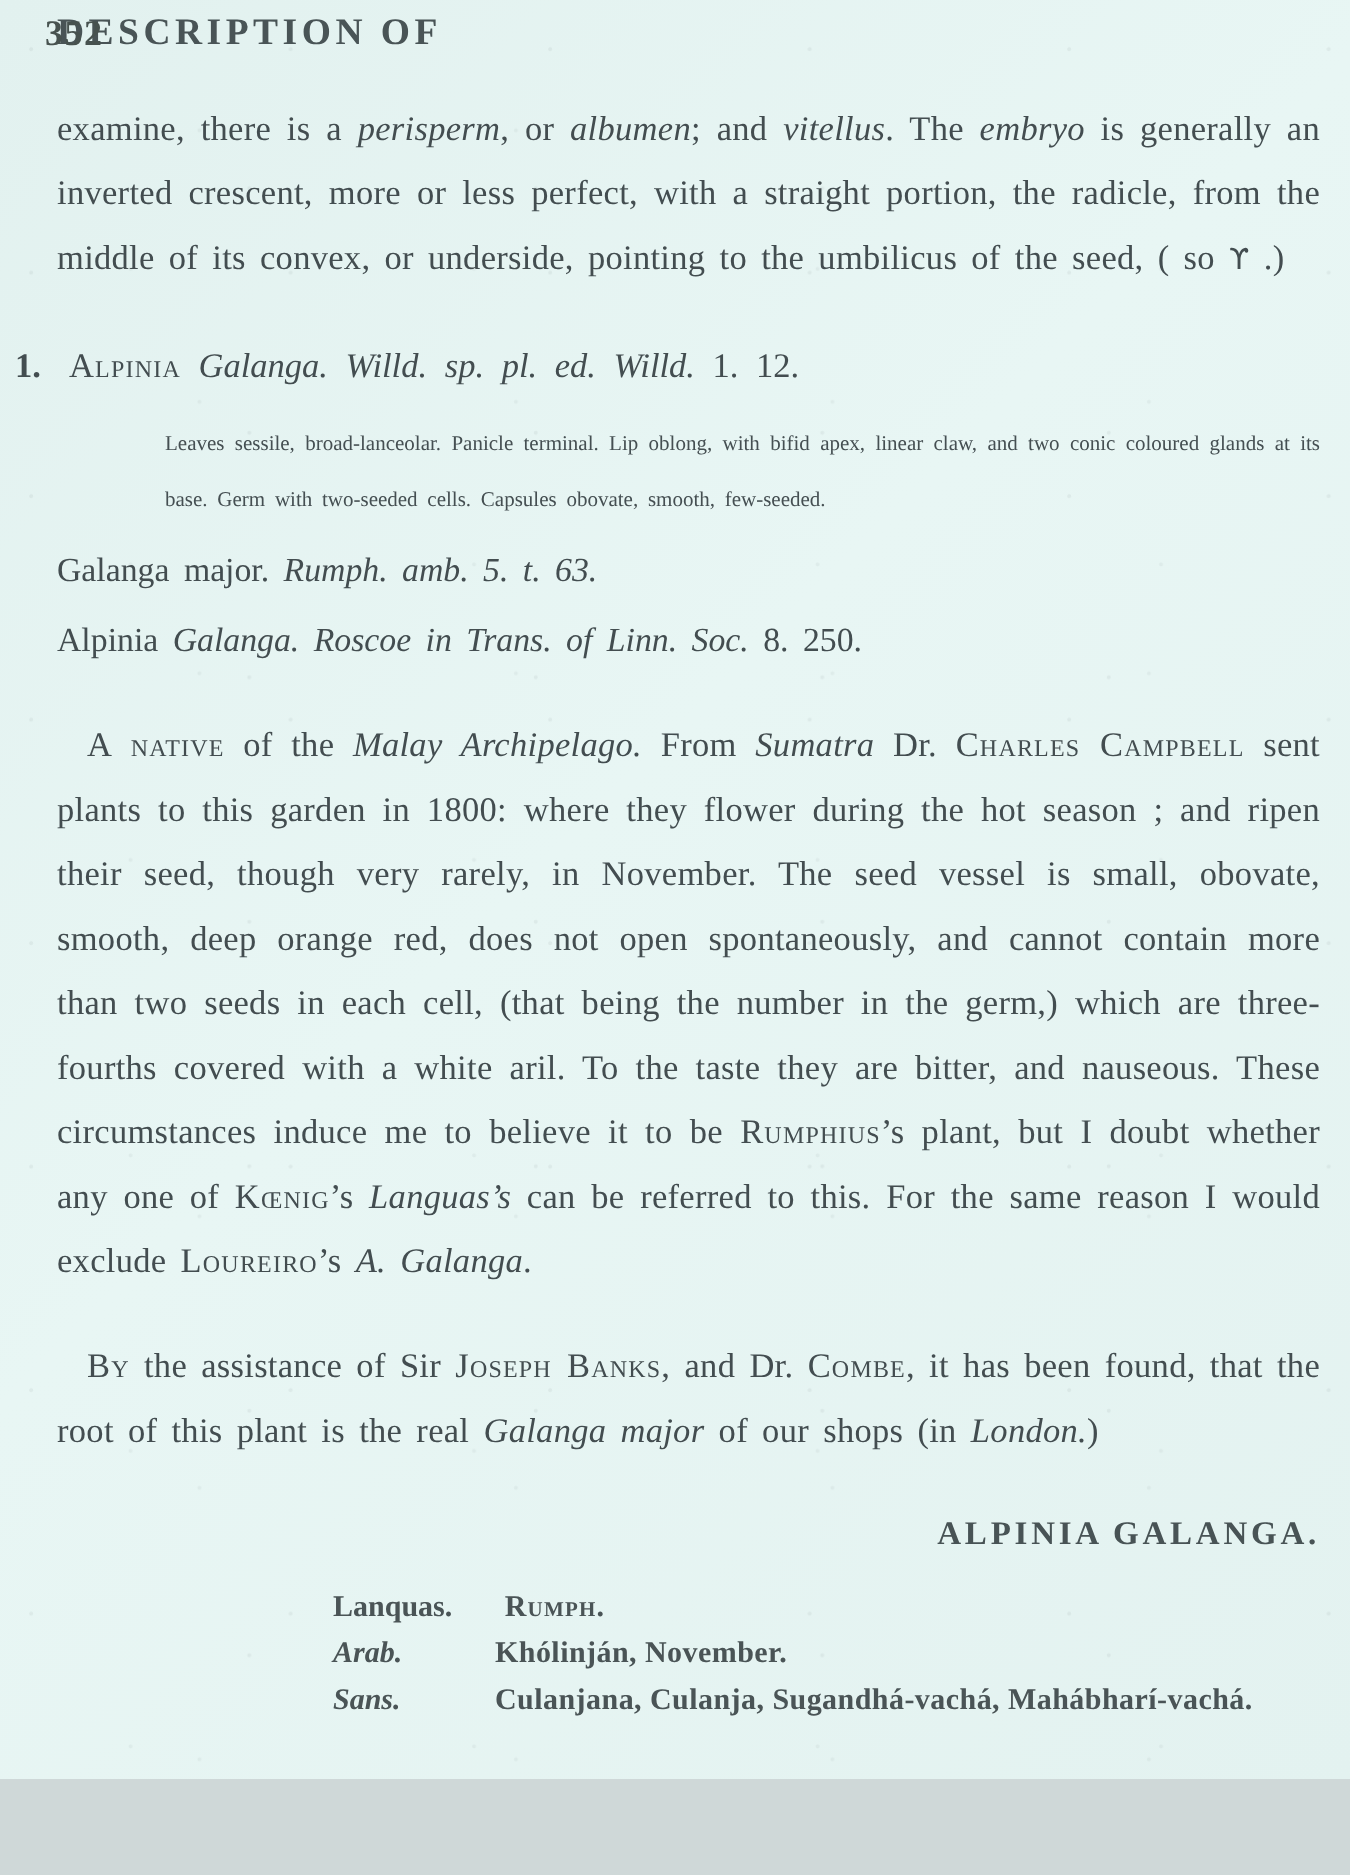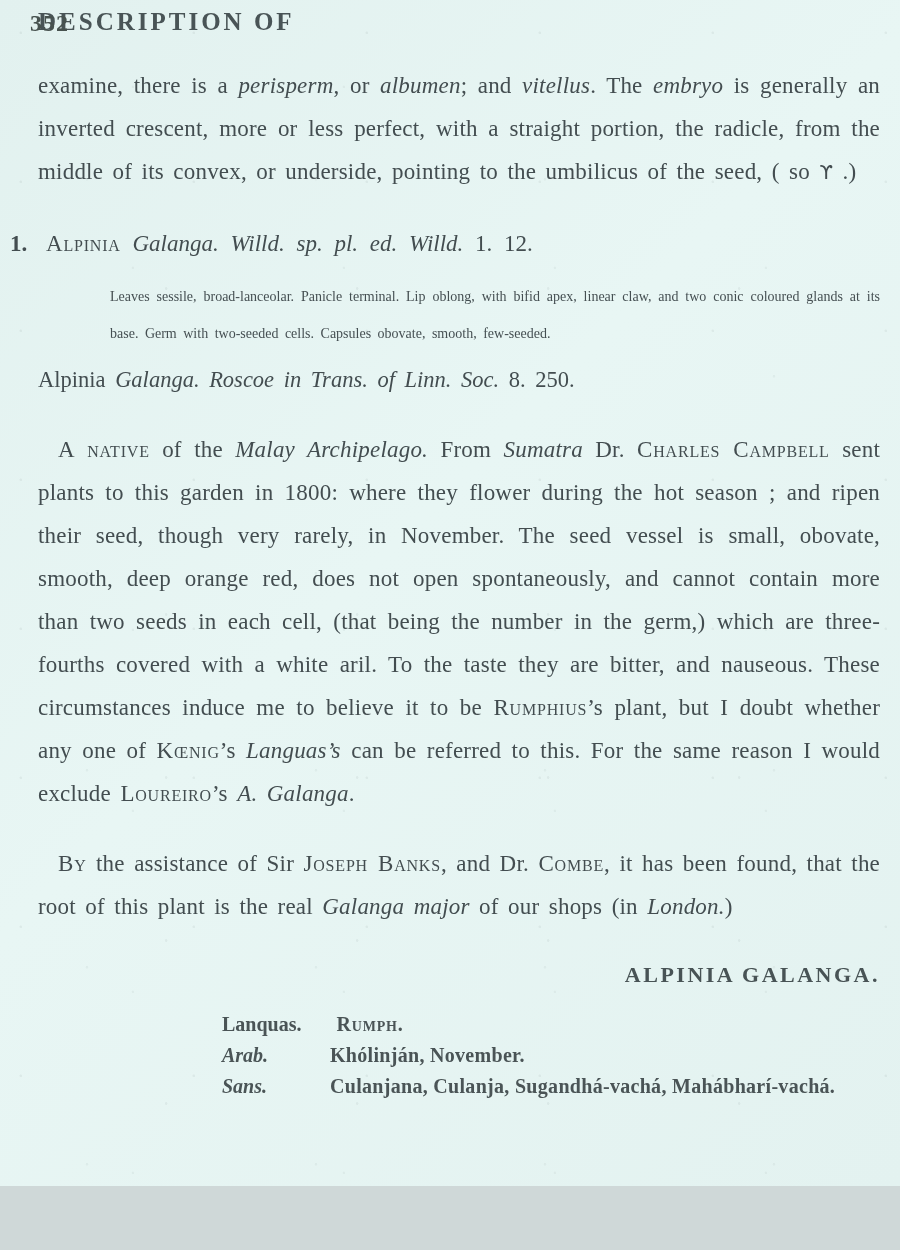--- a/index.html
+++ b/index.html
@@ -100,20 +100,21 @@
 
   <p class="body intro"><span class="seg-r">examine, there is a </span><span class="seg-i">perisperm</span><span class="seg-r">, or </span><span class="seg-i">albumen</span><span class="seg-r">; and </span><span class="seg-i">vitellus</span><span class="seg-r">.  The </span><span class="seg-i">embryo</span><span class="seg-r"> is generally an inverted crescent, more or less perfect, with a straight portion, the radicle, from the middle of its convex, or underside, pointing to the umbilicus of the seed, ( so </span><span class="seg-sym">ϒ</span><span class="seg-r"> .)</span></p>
 
   <div class="entry">
     <span class="entry-num">1.</span>
     <span class="entry-text"><span class="seg-sc">Alpinia</span><span class="seg-r"> </span><span class="seg-i">Galanga.</span><span class="seg-r"> </span><span class="seg-i">Willd. sp. pl. ed. Willd.</span><span class="seg-r"> 1. 12.</span></span>
   </div>
 
   <p class="diagnosis"><span class="seg-r">Leaves sessile, broad-lanceolar.  Panicle terminal.  Lip oblong, with bifid apex, linear claw, and two conic coloured glands at its base.  Germ with two-seeded cells.  Capsules obovate, smooth, few-seeded.</span></p>
 
+  <p class="syn"><span class="seg-r">Galanga major. </span><span class="seg-i">Rumph. amb. 5. t. 63.</span></p>
   <p class="syn"><span class="seg-r">Alpinia </span><span class="seg-i">Galanga.</span><span class="seg-r">  </span><span class="seg-i">Roscoe in Trans. of Linn. Soc.</span><span class="seg-r"> 8. 250.</span></p>
 
   <p class="body indent1 para-native"><span class="seg-sc">A native</span><span class="seg-r"> of the </span><span class="seg-i">Malay Archipelago.</span><span class="seg-r">  From </span><span class="seg-i">Sumatra</span><span class="seg-r"> Dr. </span><span class="seg-sc">Charles Campbell</span><span class="seg-r"> sent plants to this garden in 1800: where they flower during the hot season ; and ripen their seed, though very rarely, in November.  The seed vessel is small, obovate, smooth, deep orange red, does not open spontaneously, and cannot contain more than two seeds in each cell, (that being the number in the germ,) which are three-fourths covered with a white aril.  To the taste they are bitter, and nauseous.  These circumstances induce me to believe it to be </span><span class="seg-sc">Rumphius</span><span class="seg-r">’s plant, but I doubt whether any one of </span><span class="seg-sc">Kœnig</span><span class="seg-r">’s </span><span class="seg-i">Languas’s</span><span class="seg-r"> can be referred to this.  For the same reason I would exclude </span><span class="seg-sc">Loureiro</span><span class="seg-r">’s </span><span class="seg-i">A. Galanga</span><span class="seg-r">.</span></p>
 
   <p class="body indent1 para-banks"><span class="seg-sc">By</span><span class="seg-r"> the assistance of Sir </span><span class="seg-sc">Joseph Banks</span><span class="seg-r">, and Dr. </span><span class="seg-sc">Combe</span><span class="seg-r">, it has been found, that the root of this plant is the real </span><span class="seg-i">Galanga major</span><span class="seg-r"> of our shops (in </span><span class="seg-i">London.</span><span class="seg-r">)</span></p>
 
   <h3 class="species-heading">ALPINIA GALANGA.</h3>
 
   <div class="vern">
     <div class="vrow">

